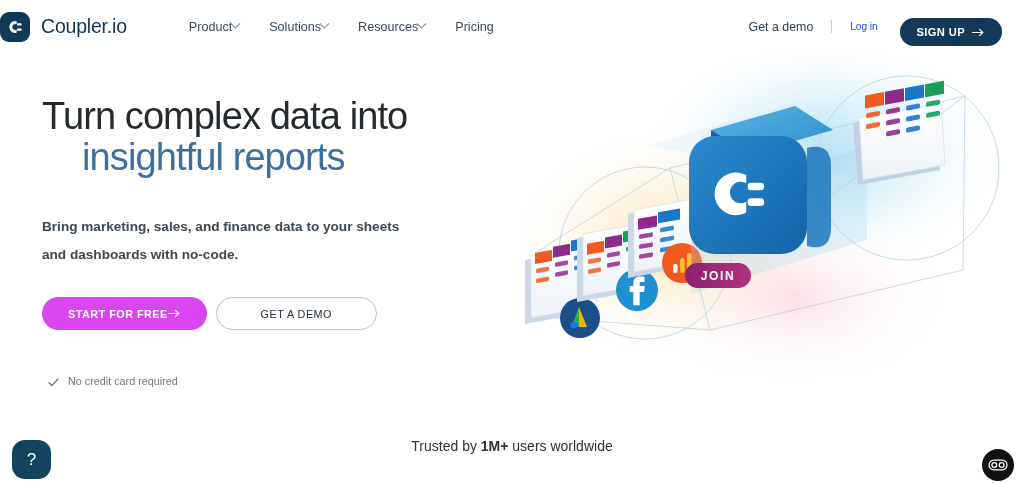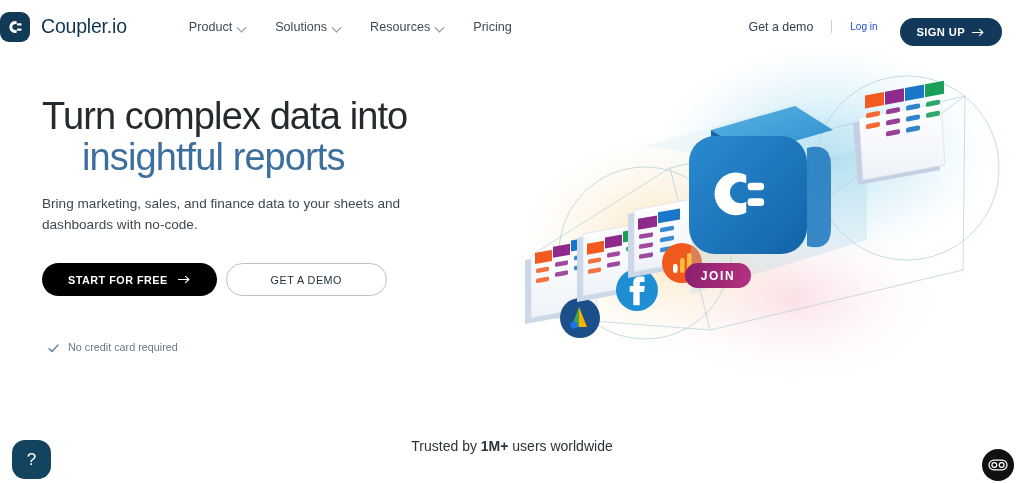--- a/index.html
+++ b/index.html
@@ -18,21 +18,21 @@
   }
   .brand { display:flex; align-items:center; gap:11px; cursor:pointer; }
   .logo-mark {
     width:30px; height:30px; border-radius:9px; background:#113a56;
     display:flex; align-items:center; justify-content:center; flex:none;
   }
   .brand-name { font-size:19.5px; color:#11364f; letter-spacing:-.2px; }
 
   .nav { display:flex; align-items:center; margin-left:47px; gap:0; }
   .nav-item {
-    display:flex; align-items:flex-end; gap:6px;
+    display:flex; align-items:center; 
     font-size:12.6px; color:#3c4a55; padding:6px 15px; cursor:pointer; white-space:nowrap;
   }
   .chev { display:block; width:7px; height:7px; border-right:1.4px solid #7b8892; border-bottom:1.4px solid #7b8892;
           transform:rotate(45deg) translate(-2px,-2px); }
 
   .header-right { margin-left:auto; margin-right:22px; display:flex; align-items:center; gap:0; }
   .link-demo { font-size:12.4px; color:#31404b; cursor:pointer; padding:6px 10px; white-space:nowrap; }
   .vdiv { width:1px; height:13px; background:#c6cdd3; margin:0 8px; }
   .link-login { font-size:10px; color:#1d4ed8; cursor:pointer; padding:6px 10px; white-space:nowrap; }
   .btn-signup {
@@ -46,27 +46,27 @@
   .arr { width:13px; height:9px; display:block; }
 
   
   .hero-left { position:absolute; left:42px; top:96px; width:470px; z-index:20; }
   h1.head {
     font-size:38px; line-height:41px; color:#242a2e; font-weight:normal;
     letter-spacing:-.9px;
   }
   h1.head .accent { color:#3d6f9e; display:block;margin-left:40px; }
   .sub {
-    margin-top:15px; font-size:13.6px; line-height:21px; color:#3d4850; max-width:365px;
+    margin-top:35px; font-size:13.6px; line-height:28px; color:#3d4850; max-width:365px;font-weight:bold;
   }
   .ctas { margin-top:28px; display:flex; align-items:center; gap:9px; }
   .btn-primary {
-    background:#000000; color:#fff; border:none; border-radius:22px;
+    background:#d946ef; color:#fff; border:none; border-radius:22px;
     height:33px; padding:0 26px; font-size:10.8px; font-weight:bold; letter-spacing:.5px;
-    display:flex; align-items:center; gap:10px; cursor:pointer;
+    display:flex; align-items:center; cursor:pointer;
     font-family:"Liberation Sans", sans-serif; min-width:161px; justify-content:center;text-align:center;
   }
   .btn-outline {
     background:#fff; color:#20303c; border:1px solid #b9c3ca; border-radius:22px;
     height:33px; padding:0 30px; font-size:10.8px; letter-spacing:.5px;
     display:flex; align-items:center; justify-content:center; cursor:pointer;
     font-family:"Liberation Sans", sans-serif; min-width:161px;
   }
   .nocc { margin-top:45px; display:flex; align-items:flex-end; gap:9px; padding-left:6px; }
   .nocc-txt { font-size:10.8px; color:#6d7a84; }

